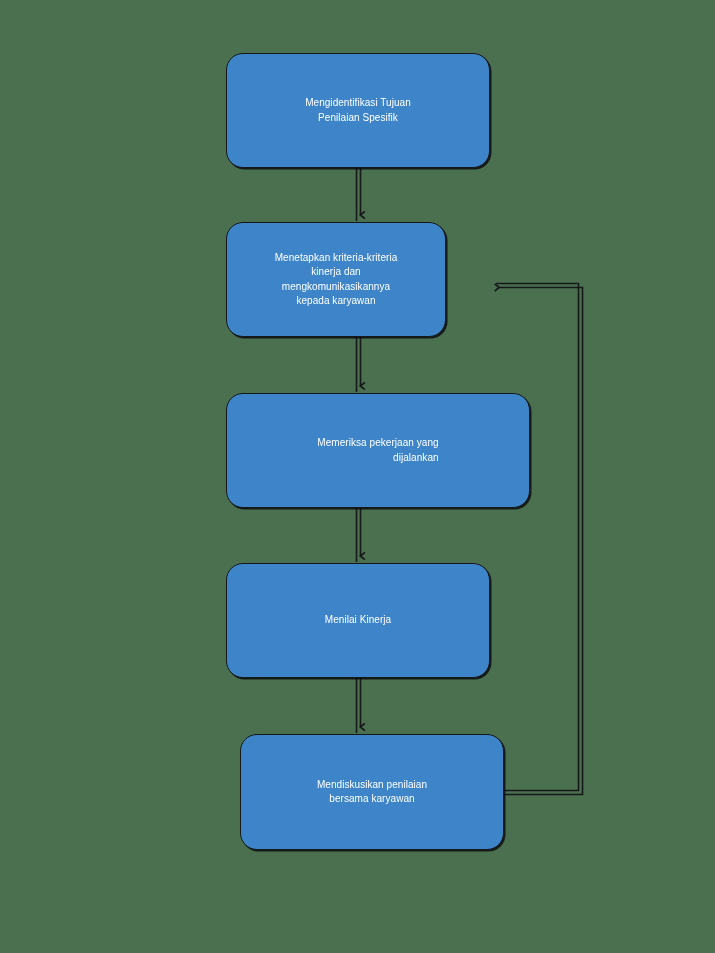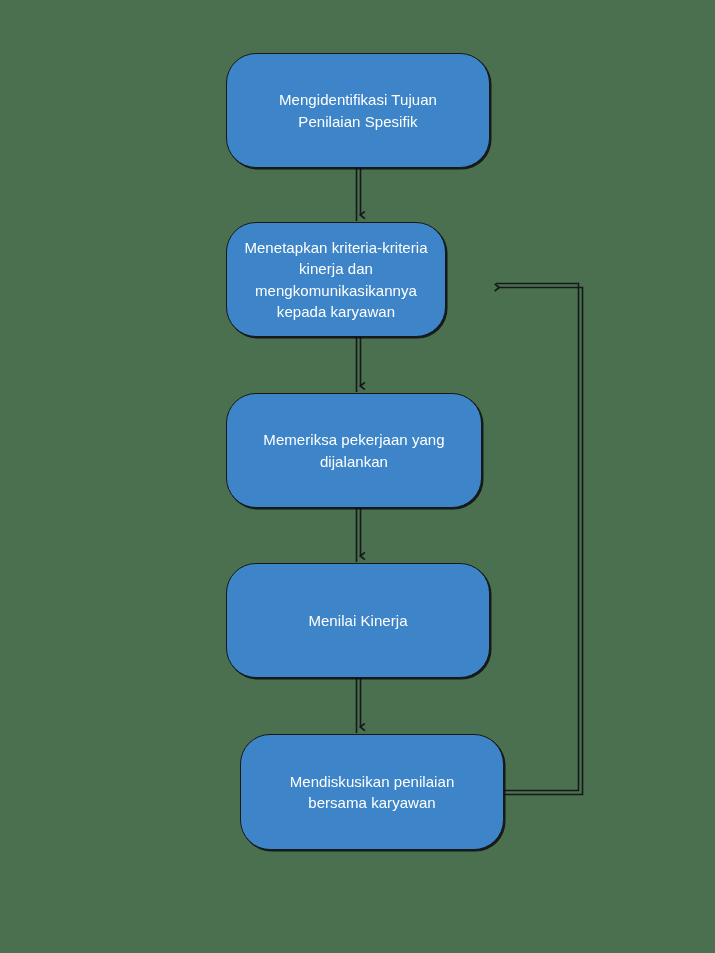--- a/index.html
+++ b/index.html
@@ -25,27 +25,27 @@
     top: 0;
     width: 715px;
     height: 953px;
     pointer-events: none;
   }
   .node {
     position: absolute;
     box-sizing: border-box;
     background: #3d85c8;
     border: 1.6px solid #16181a;
-    border-radius: 30px;
+    border-radius: 17px;
     display: flex;
     align-items: center;
     justify-content: center;
     text-align: center;
     color: #ffffff;
-    font-size: 15px;
+    font-size: 10px;
     line-height: 1.42;
     letter-spacing: 0.05px;
     padding: 4px 16px;
     box-shadow: 1.5px 1.5px 0 0 rgba(10,12,14,0.85);
   }
   .node-label {
     display: block;
     white-space: pre-line;
   }
 </style>
@@ -98,21 +98,21 @@
 Penilaian Spesifik</span>
   </div>
 
   <div class="node" style="left:226px; top:222px; width:220px; height:115px;">
     <span class="node-label">Menetapkan kriteria-kriteria
 kinerja dan
 mengkomunikasikannya
 kepada karyawan</span>
   </div>
 
-  <div class="node" style="left:226px; top:393px; width:256px; height:115px;">
+  <div class="node" style="left:226px; top:393px; width:304px; height:115px;text-align:right;">
     <span class="node-label">Memeriksa pekerjaan yang
 dijalankan</span>
   </div>
 
   <div class="node" style="left:226px; top:563px; width:264px; height:115px;">
     <span class="node-label">Menilai Kinerja</span>
   </div>
 
   <div class="node" style="left:240px; top:734px; width:264px; height:116px;">
     <span class="node-label">Mendiskusikan penilaian

